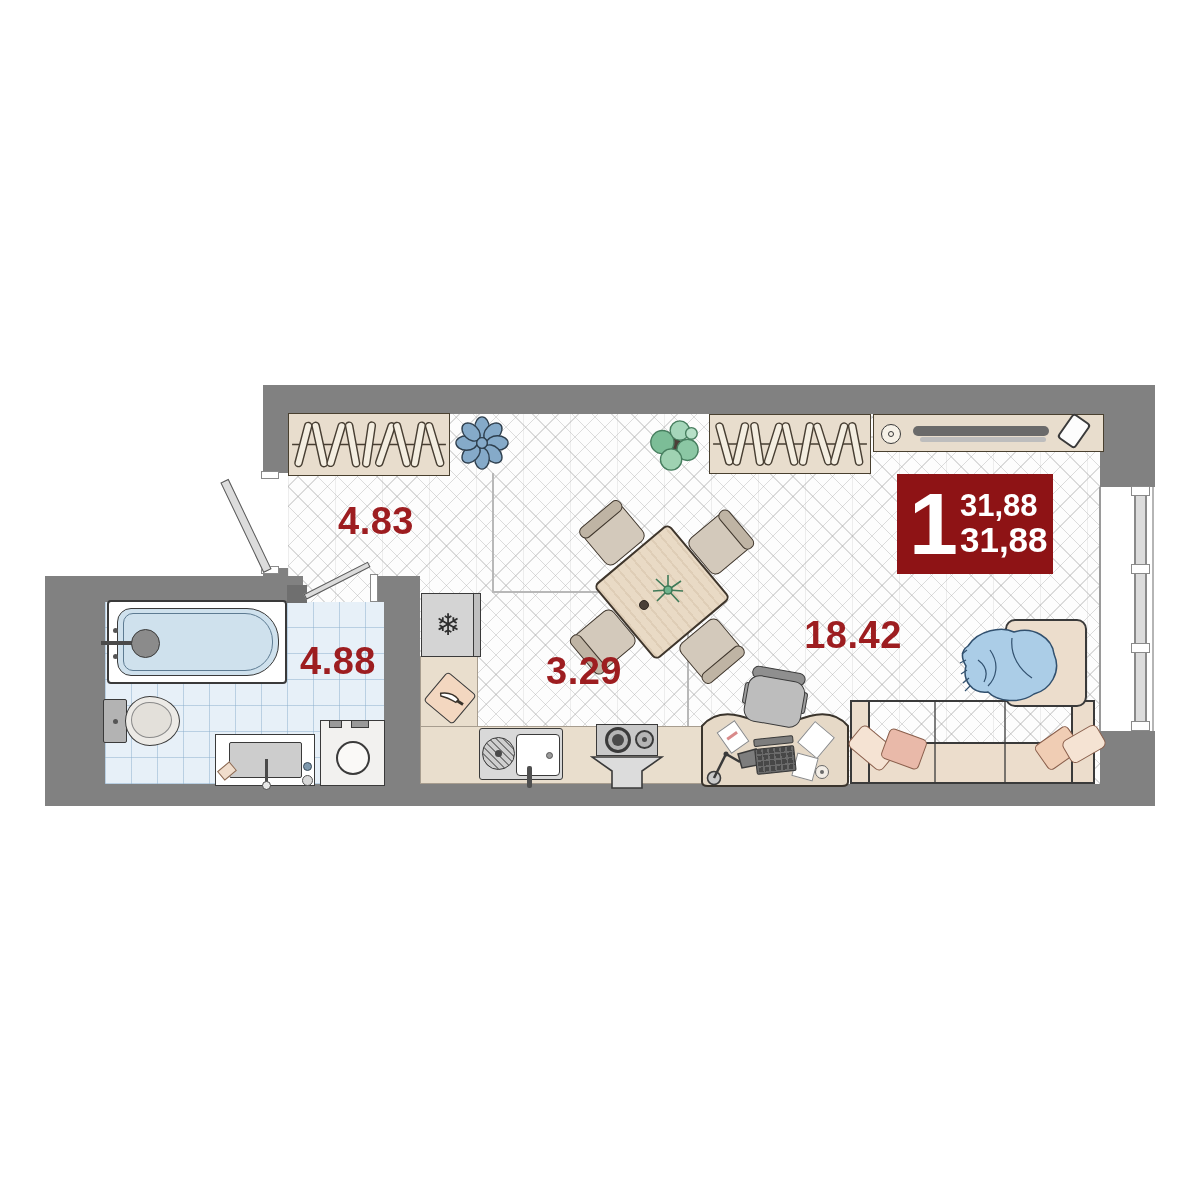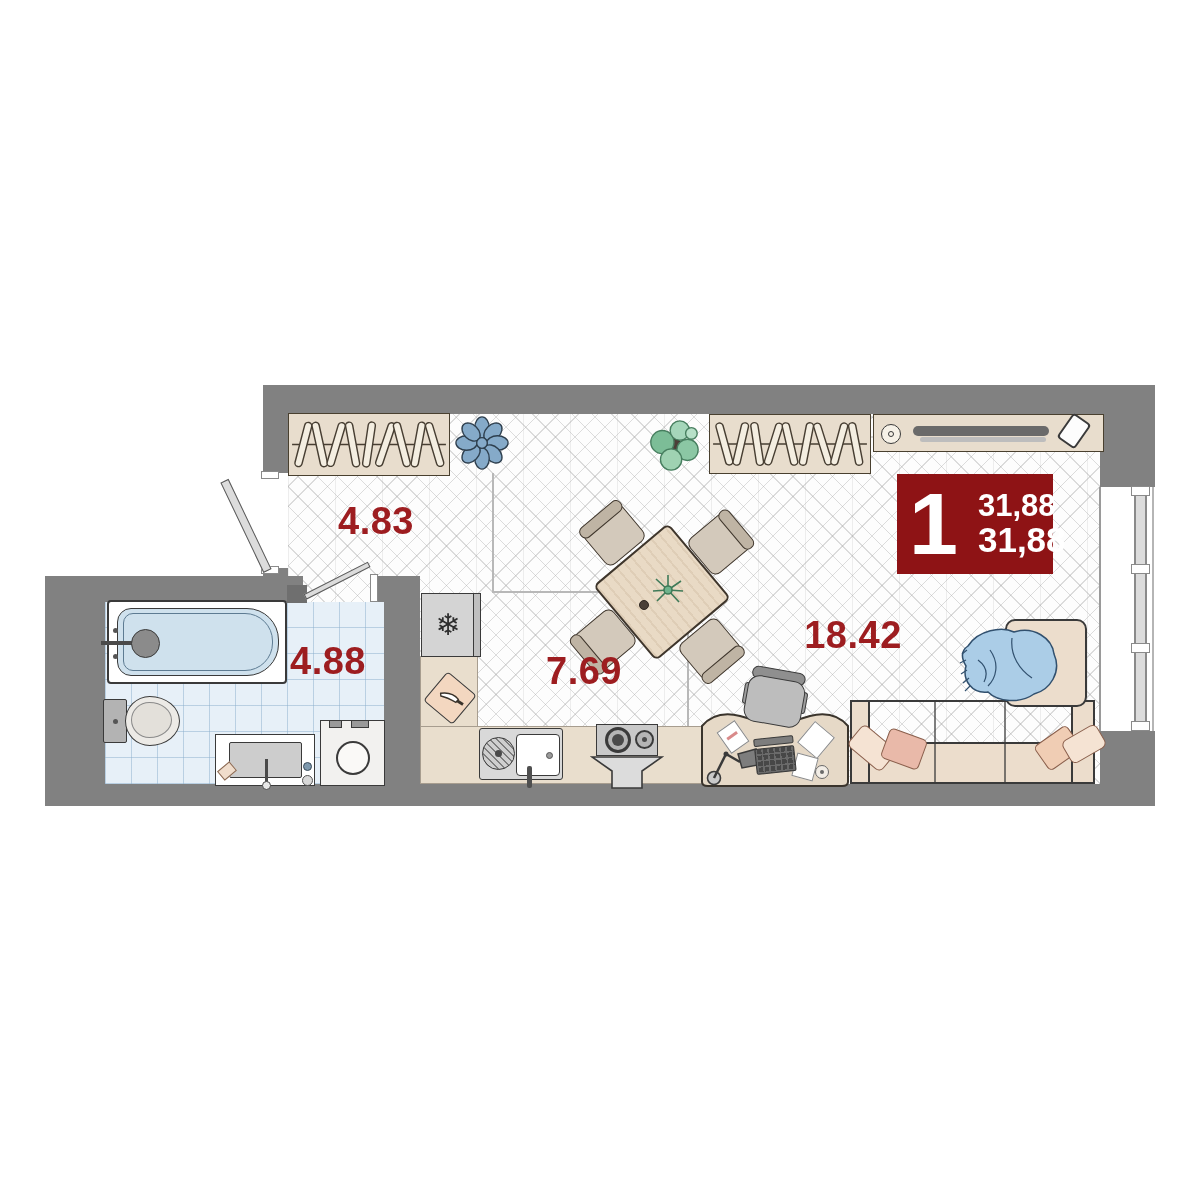--- a/index.html
+++ b/index.html
@@ -19,21 +19,21 @@
           repeating-linear-gradient(90deg, rgba(140,175,205,.5) 0 1px, transparent 1px 26px);}
   .zline{position:absolute;background:#b8b8b8;}
   .beige{background:#e8ddcd;border:1.5px solid #49402f;}
   .area-label{position:absolute;transform:translate(-50%,-50%);color:#9d1d20;
               font-weight:700;font-size:38px;letter-spacing:.5px;white-space:nowrap;}
   .jamb{position:absolute;background:#ffffff;border:1px solid #8a8a8a;}
   .door-leaf{position:absolute;background:#dcdcdc;border:1.5px solid #5a5a5a;}
   .badge{position:absolute;left:897px;top:474px;width:156px;height:100px;background:#8e1315;
          display:flex;align-items:center;padding-left:12px;color:#fff;}
   .badge .big{font-size:88px;font-weight:700;line-height:.85;}
-  .badge .col{display:flex;flex-direction:column;margin-left:20px;font-weight:700;line-height:1.02;}
+  .badge .col{display:flex;flex-direction:column;margin-left:2px;font-weight:700;line-height:1.02;}
   .badge .a1{font-size:31px;}
   .badge .a2{font-size:35px;}
   .furn{position:absolute;border:1.5px solid #3a3a3a;}
   .dchair{position:absolute;width:50px;height:46px;background:#d3c9bb;border:1.5px solid #3f362c;border-radius:8px;}
   .dchair-back{position:absolute;background:#bfb4a4;border:1.5px solid #3f362c;border-radius:6px;}
   .back-top{left:-2px;right:-2px;top:-5px;height:13px;}
   .back-right{top:-2px;bottom:-2px;right:-5px;width:13px;}
   .back-left{top:-2px;bottom:-2px;left:-5px;width:13px;}
   .back-bottom{left:-2px;right:-2px;bottom:-5px;height:13px;}
   .xpillow{position:absolute;border:1.5px solid #8a5f4c;border-radius:5px;
@@ -307,17 +307,17 @@
     <div class="abs" style="left:86px;top:40px;width:11px;height:11px;border-radius:50%;background:#d8d8d8;border:1.5px solid #555;"></div>
   </div>
 
   <div class="furn" style="left:320px;top:720px;width:65px;height:66px;background:#f2f1ef;">
     <div class="abs" style="left:8px;top:-1px;width:13px;height:8px;background:#9a9a9a;border:1px solid #3a3a3a;"></div>
     <div class="abs" style="left:30px;top:-1px;width:18px;height:8px;background:#9a9a9a;border:1px solid #3a3a3a;"></div>
     <div class="abs" style="left:15px;top:20px;width:34px;height:34px;border:2px solid #3a3a3a;border-radius:50%;background:#faf9f7;"></div>
   </div>
 
   <div class="area-label" style="left:376px;top:521px;">4.83</div>
-  <div class="area-label" style="left:328px;top:661px;">4.88</div>
-  <div class="area-label" style="left:584px;top:671px;">7.69</div>
+  <div class="area-label" style="left:338px;top:661px;">4.88</div>
+  <div class="area-label" style="left:584px;top:671px;">3.29</div>
   <div class="area-label" style="left:853px;top:635px;text-align:center;">18.42</div>
 
 </div>
 
 </body></html>

